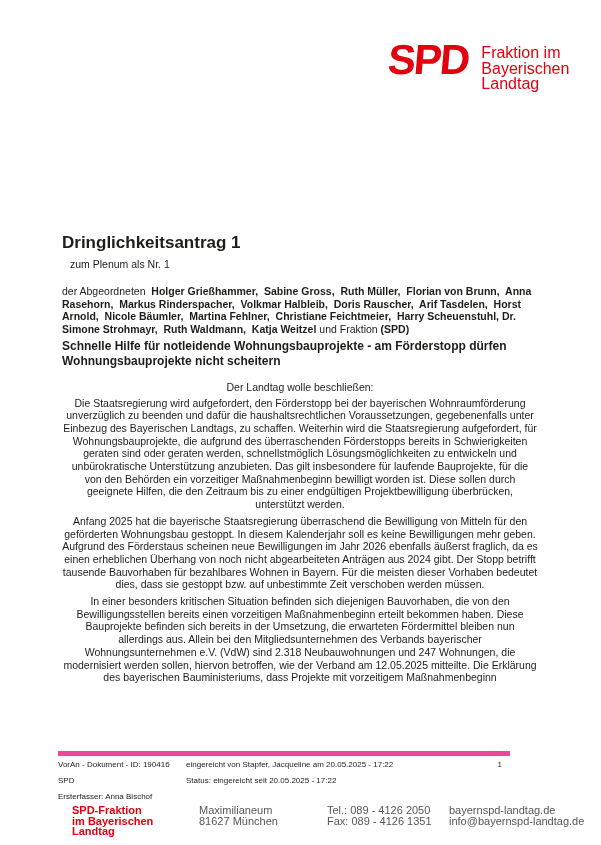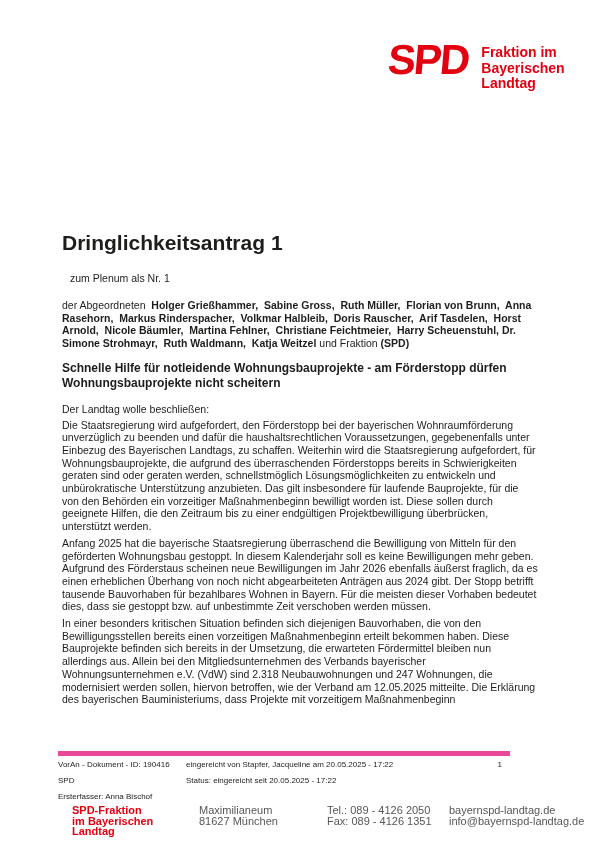--- a/index.html
+++ b/index.html
@@ -21,33 +21,33 @@
     font-weight: bold;
     line-height: 32px;
     letter-spacing: -2px;
     transform: skewX(-5deg);
     display: inline-block;
   }
   .logo-tagline {
     margin-left: 13px;
     margin-top: 1px;
     color: #e3000f;
-    font-size: 14px;
-    font-weight: bold;
+    font-size: 16px;
+    font-weight: normal;
     line-height: 15.5px;
   }
 
   
   .content { position: absolute; left: 62px; top: 233px; width: 476px; }
-  .doc-title { font-size: 21px; font-weight: bold; line-height: 20px; margin: 0 0 19px 0; }
+  .doc-title { font-size: 17px; font-weight: bold; line-height: 20px; margin: 0 0 5px 0; }
   .doc-subtitle { font-size: 10.5px; line-height: 13px; margin: 0 0 14px 8px; }
-  .deputies { font-size: 10.5px; line-height: 12.7px; margin: 0 0 11px 0; white-space: pre-wrap; }
+  .deputies { font-size: 10.5px; line-height: 12.7px; margin: 0 0 3px 0; white-space: pre-wrap; }
   .deputies .bold { font-weight: bold; }
   .motion-heading { font-size: 12px; font-weight: bold; line-height: 15.5px; margin: 0 0 11px 0; }
-  .body-text { font-size: 10.5px; line-height: 12.7px; }
+  .body-text { font-size: 10.5px; line-height: 12.7px; text-align: center; }
   .body-text p { margin: 0 0 4px 0; }
   .opening { margin: 0 0 3px 0 !important; }
   .just-label { font-weight: bold; margin: 0 0 3px 0 !important; }
 
   
   .footer-meta {
     position: absolute;
     left: 58px;
     top: 751px;
     width: 452px;

